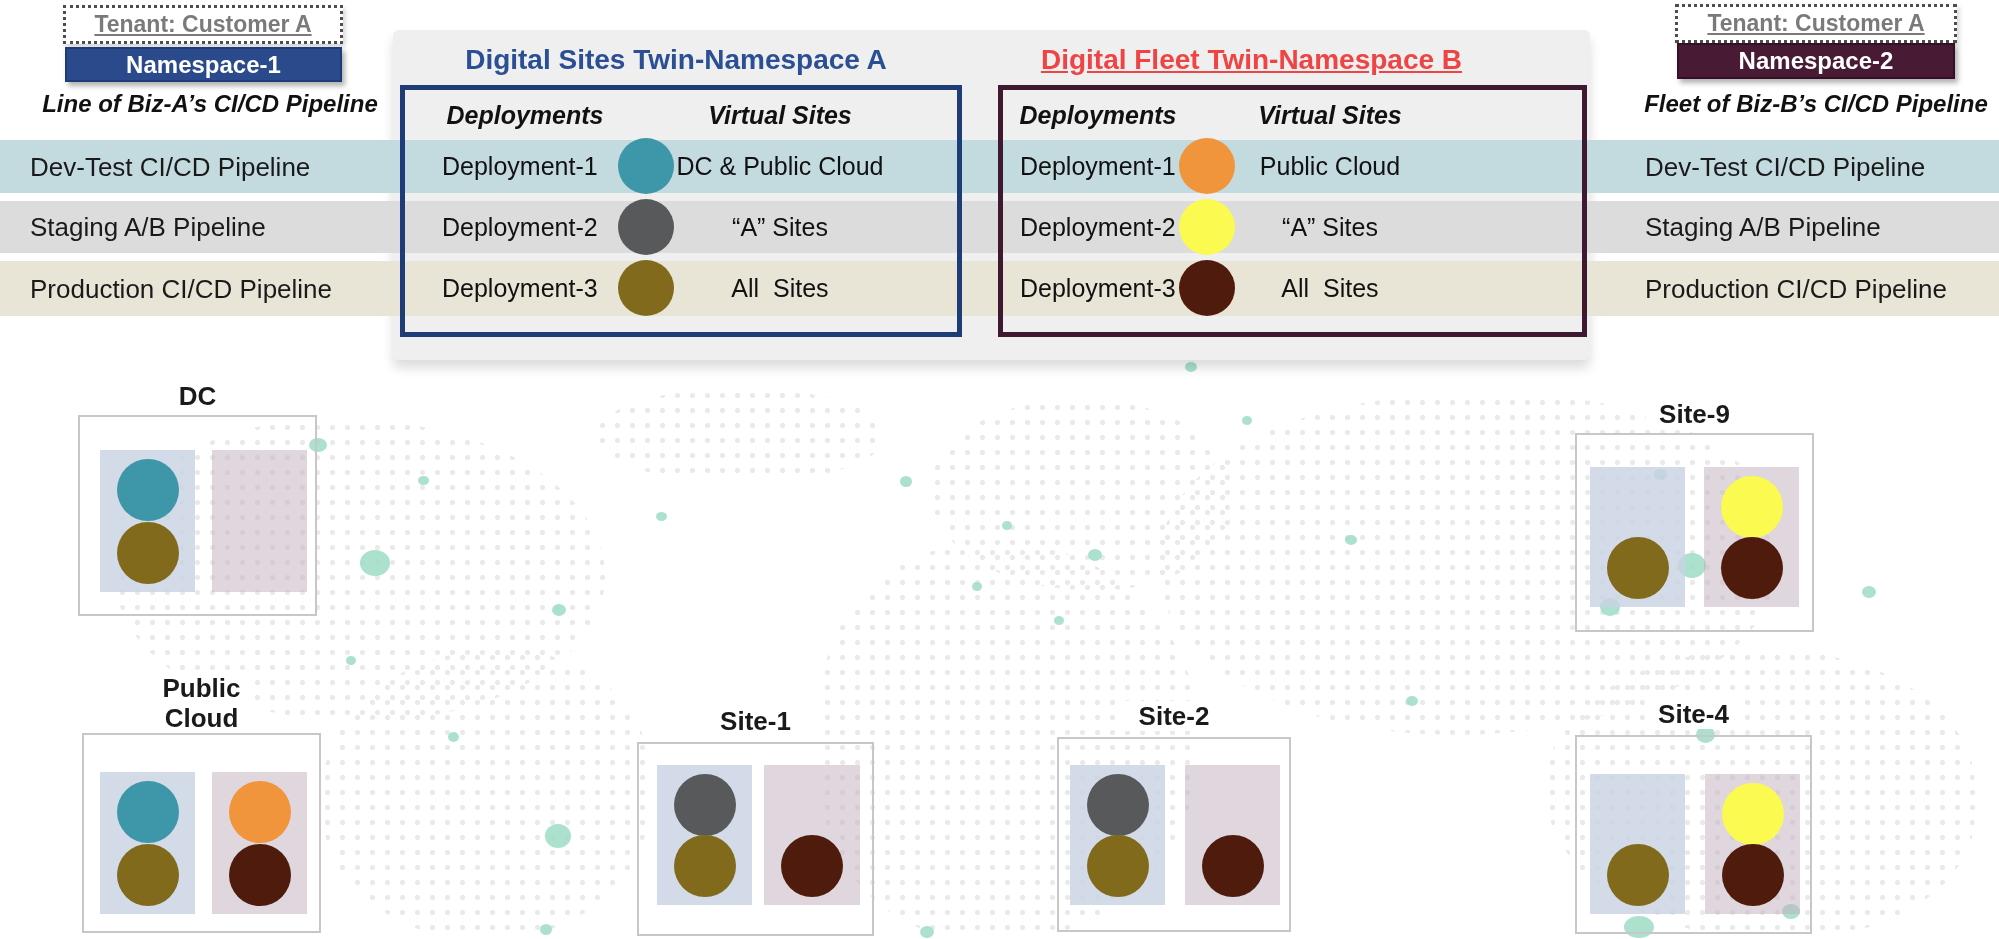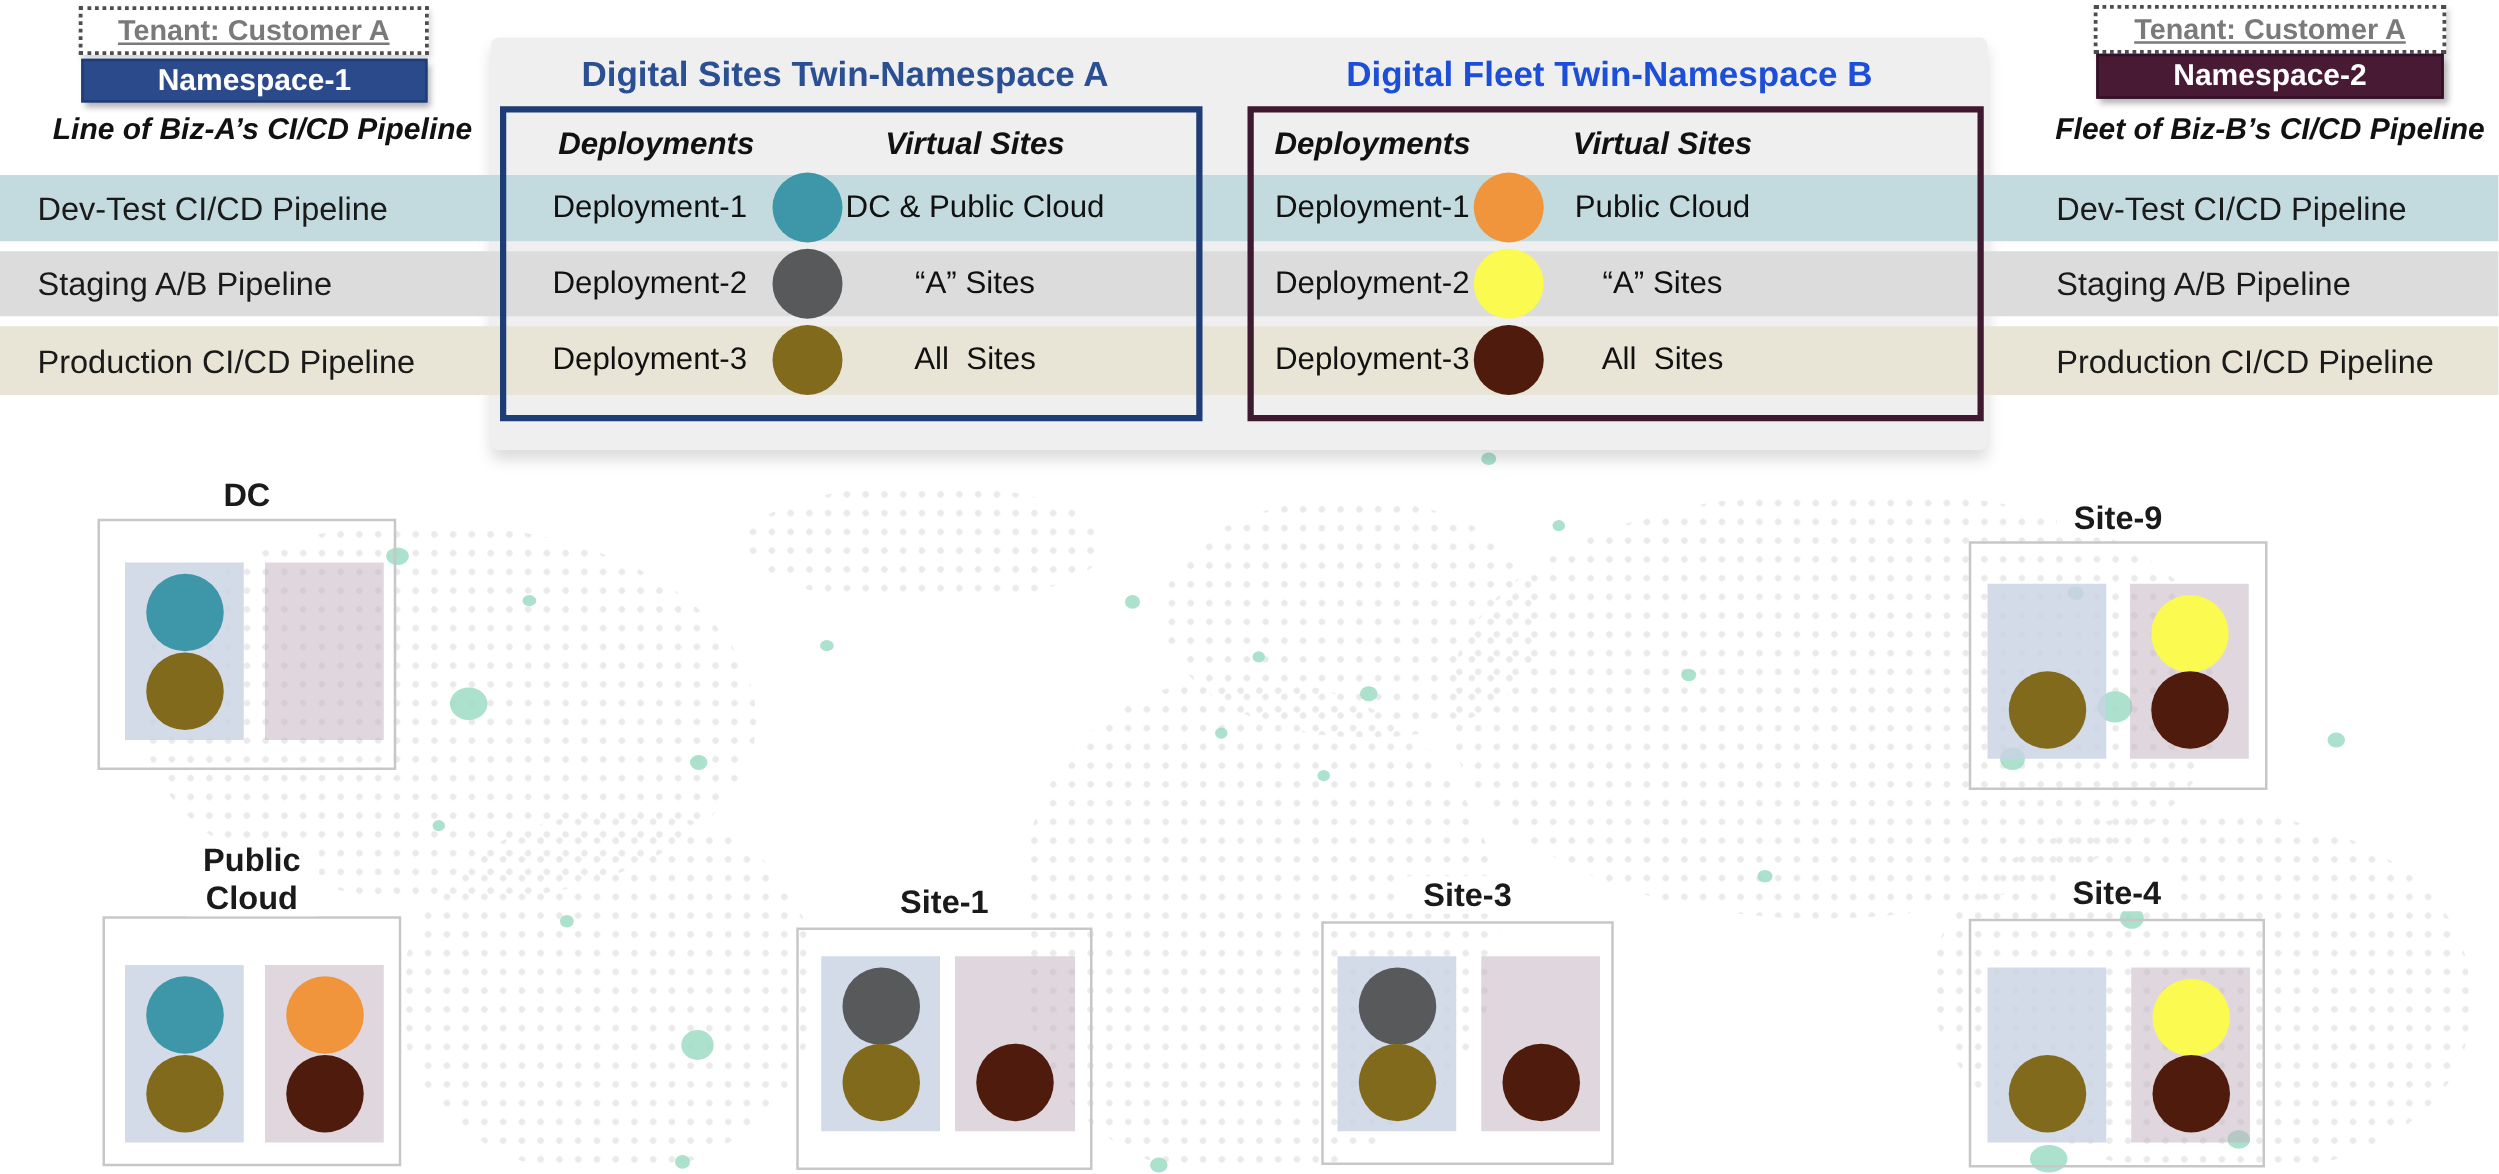--- a/index.html
+++ b/index.html
@@ -52,21 +52,21 @@
     box-shadow:0 8px 12px rgba(0,0,0,.14);
   }
   .ns-table{position:absolute;top:85px;height:242px;border-style:solid;border-width:5px;background:transparent;}
   .table-a{left:400px;width:552px;border-color:#1e3c76;}
   .table-b{left:998px;width:579px;border-color:#3e1930;}
   .panel-title{
     position:absolute;top:40px;height:40px;font-weight:bold;font-size:28px;
     text-align:center;line-height:40px;white-space:nowrap;
   }
   .title-a{left:400px;width:552px;color:#2b4f93;}
-  .title-b{left:998px;width:579px;color:#1d4ed8;}
+  .title-b{left:962px;width:579px;color:#ef4444;text-decoration:underline;}
   .col-header{
     position:absolute;top:94px;height:42px;line-height:42px;
     font-weight:bold;font-style:italic;font-size:25px;text-align:center;color:#111;
   }
   .legend-text{position:absolute;font-size:25px;line-height:1;color:#111;white-space:pre;}
   .legend-dot{
     position:absolute;width:56px;height:56px;border-radius:50%;
   }
   
   .site-box{
@@ -217,21 +217,21 @@
       <div class="site-dot slot-top" style="background-color: rgb(88, 89, 90);"></div>
       <div class="site-dot slot-bottom" style="background-color: rgb(130, 106, 28);"></div>
     </div>
     <div class="rect rect-right" style="left:125px;top:21px;width:96px;height:140px;">
 
       <div class="site-dot slot-bottom" style="background-color: rgb(79, 27, 12);"></div>
     </div>
   </div>
 
   <div class="site-box" style="left:1057px;top:737px;width:230px;height:191px;">
-    <div class="site-label" style="top:-38px;">Site-3</div>
+    <div class="site-label" style="top:-38px;">Site-2</div>
     <div class="rect rect-left" style="left:11px;top:26px;width:95px;height:140px;">
       <div class="site-dot slot-top" style="background-color: rgb(88, 89, 90);"></div>
       <div class="site-dot slot-bottom" style="background-color: rgb(130, 106, 28);"></div>
     </div>
     <div class="rect rect-right" style="left:126px;top:26px;width:95px;height:140px;">
 
       <div class="site-dot slot-bottom" style="background-color: rgb(79, 27, 12);"></div>
     </div>
   </div>
 

